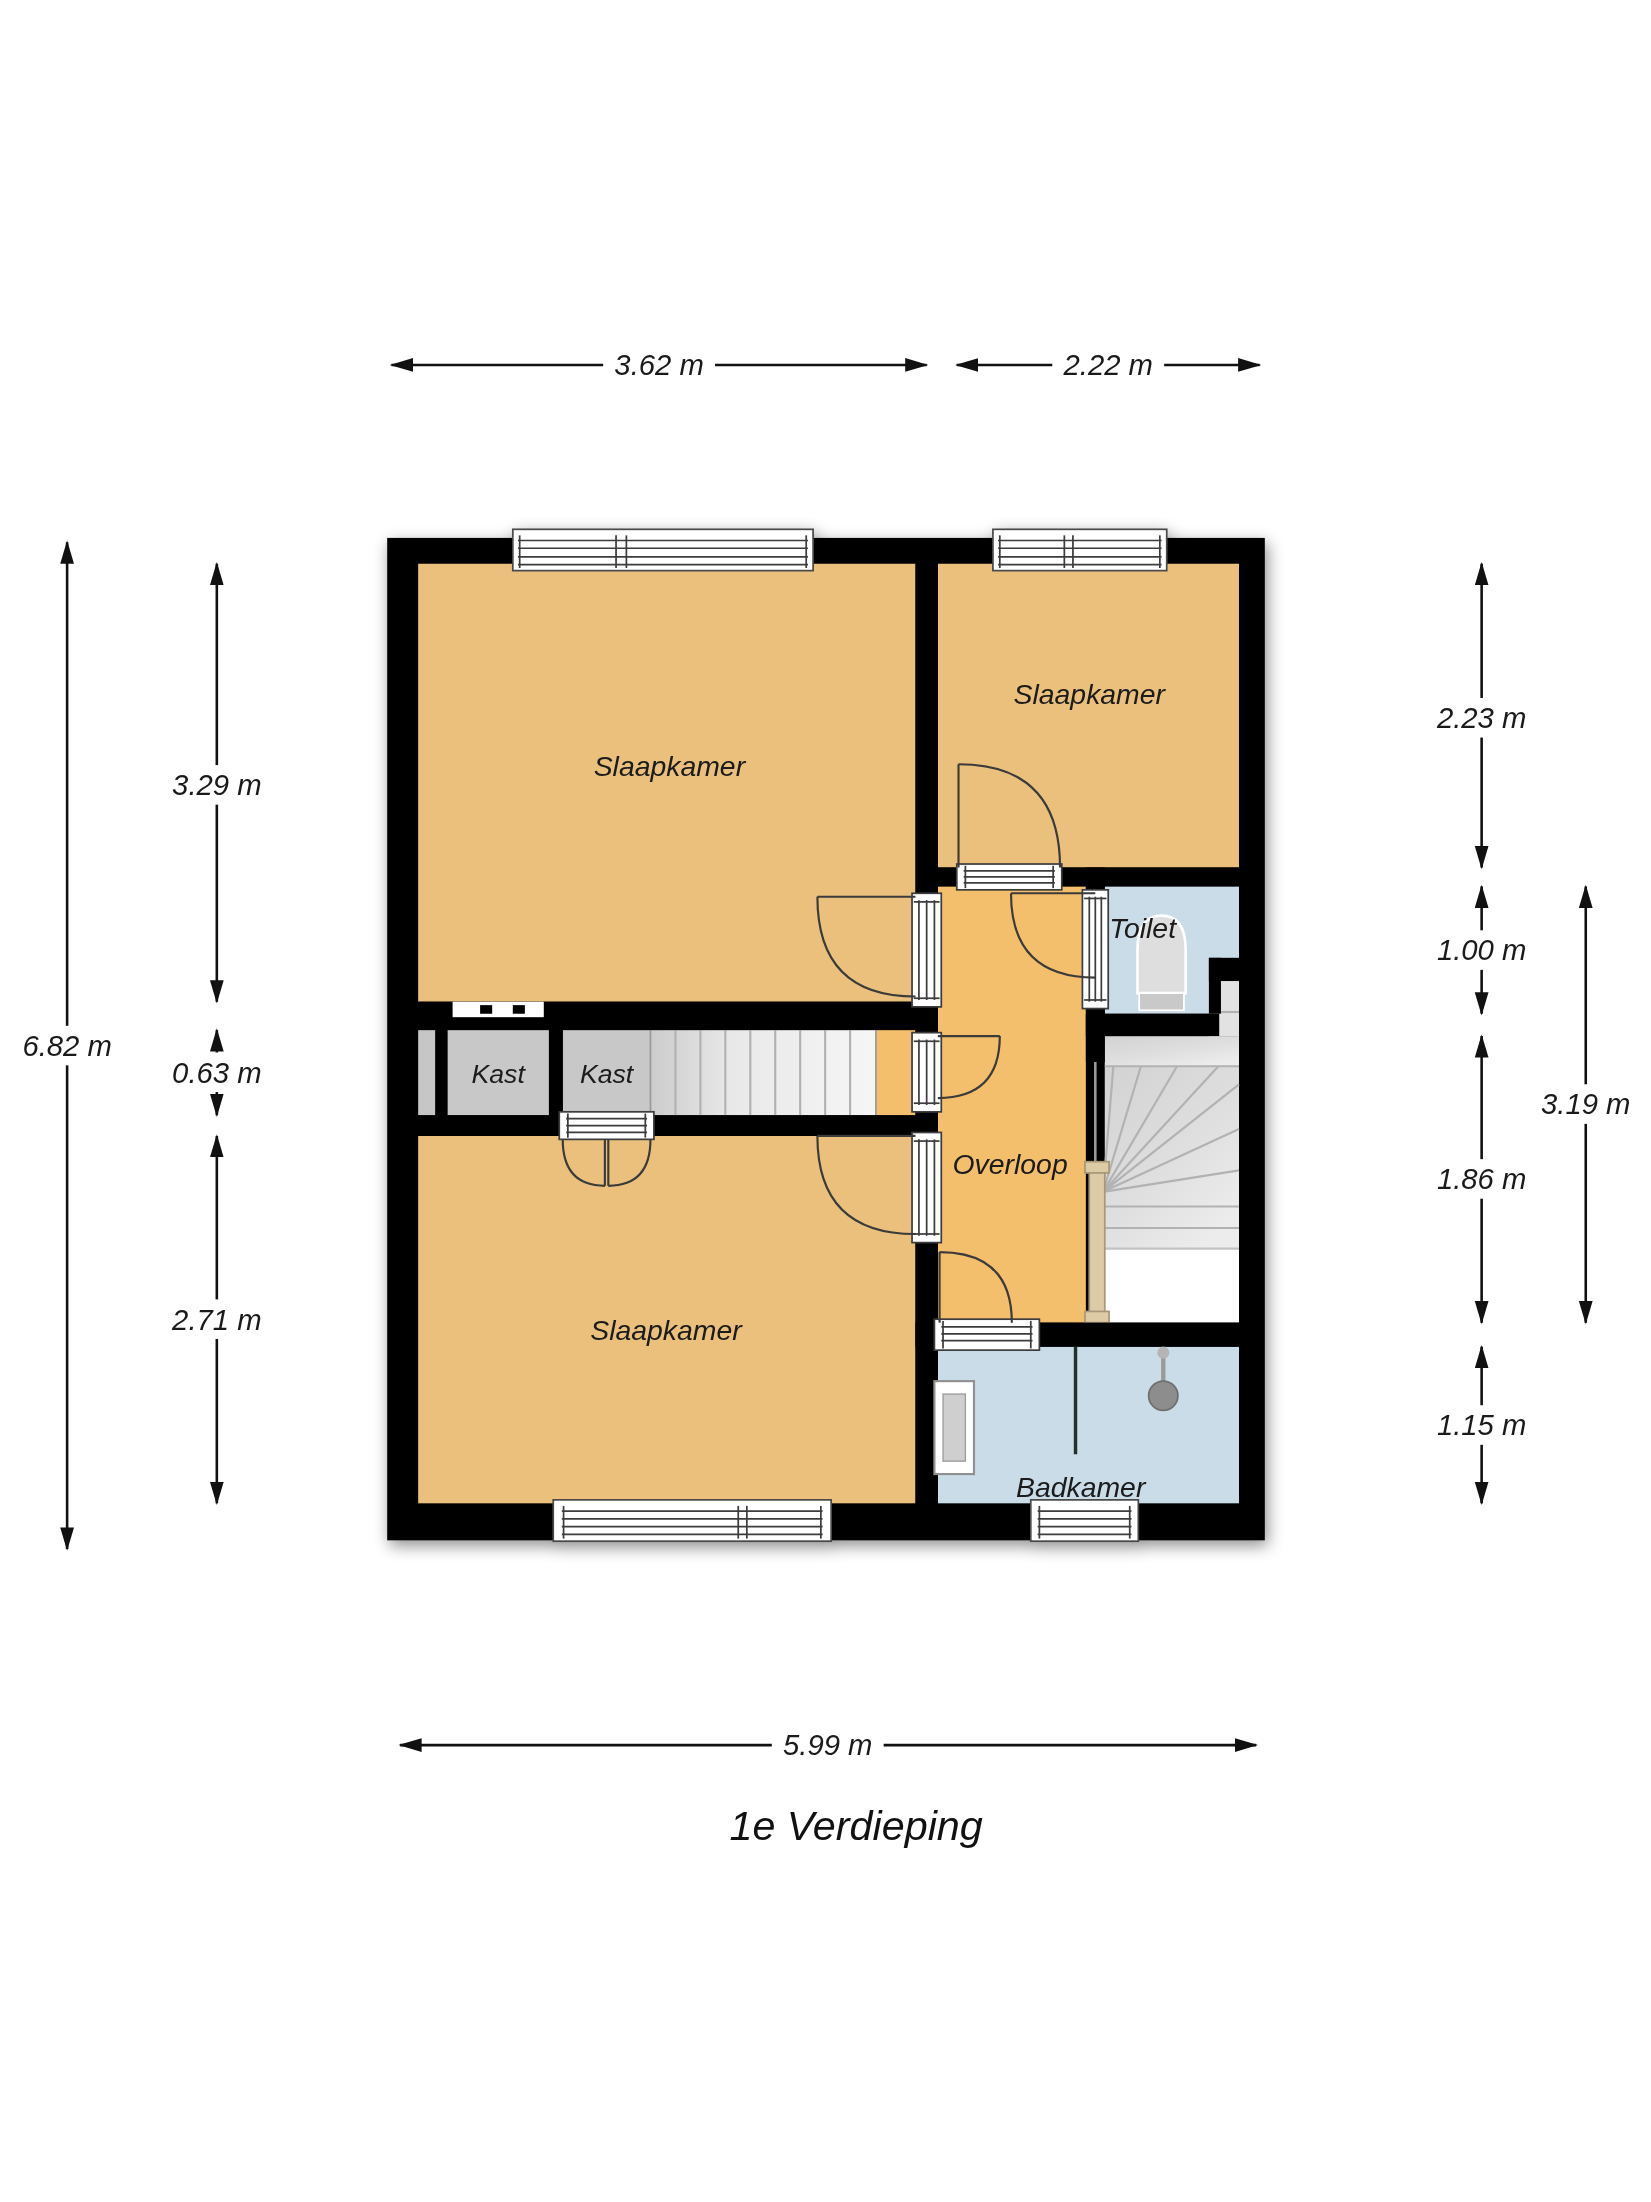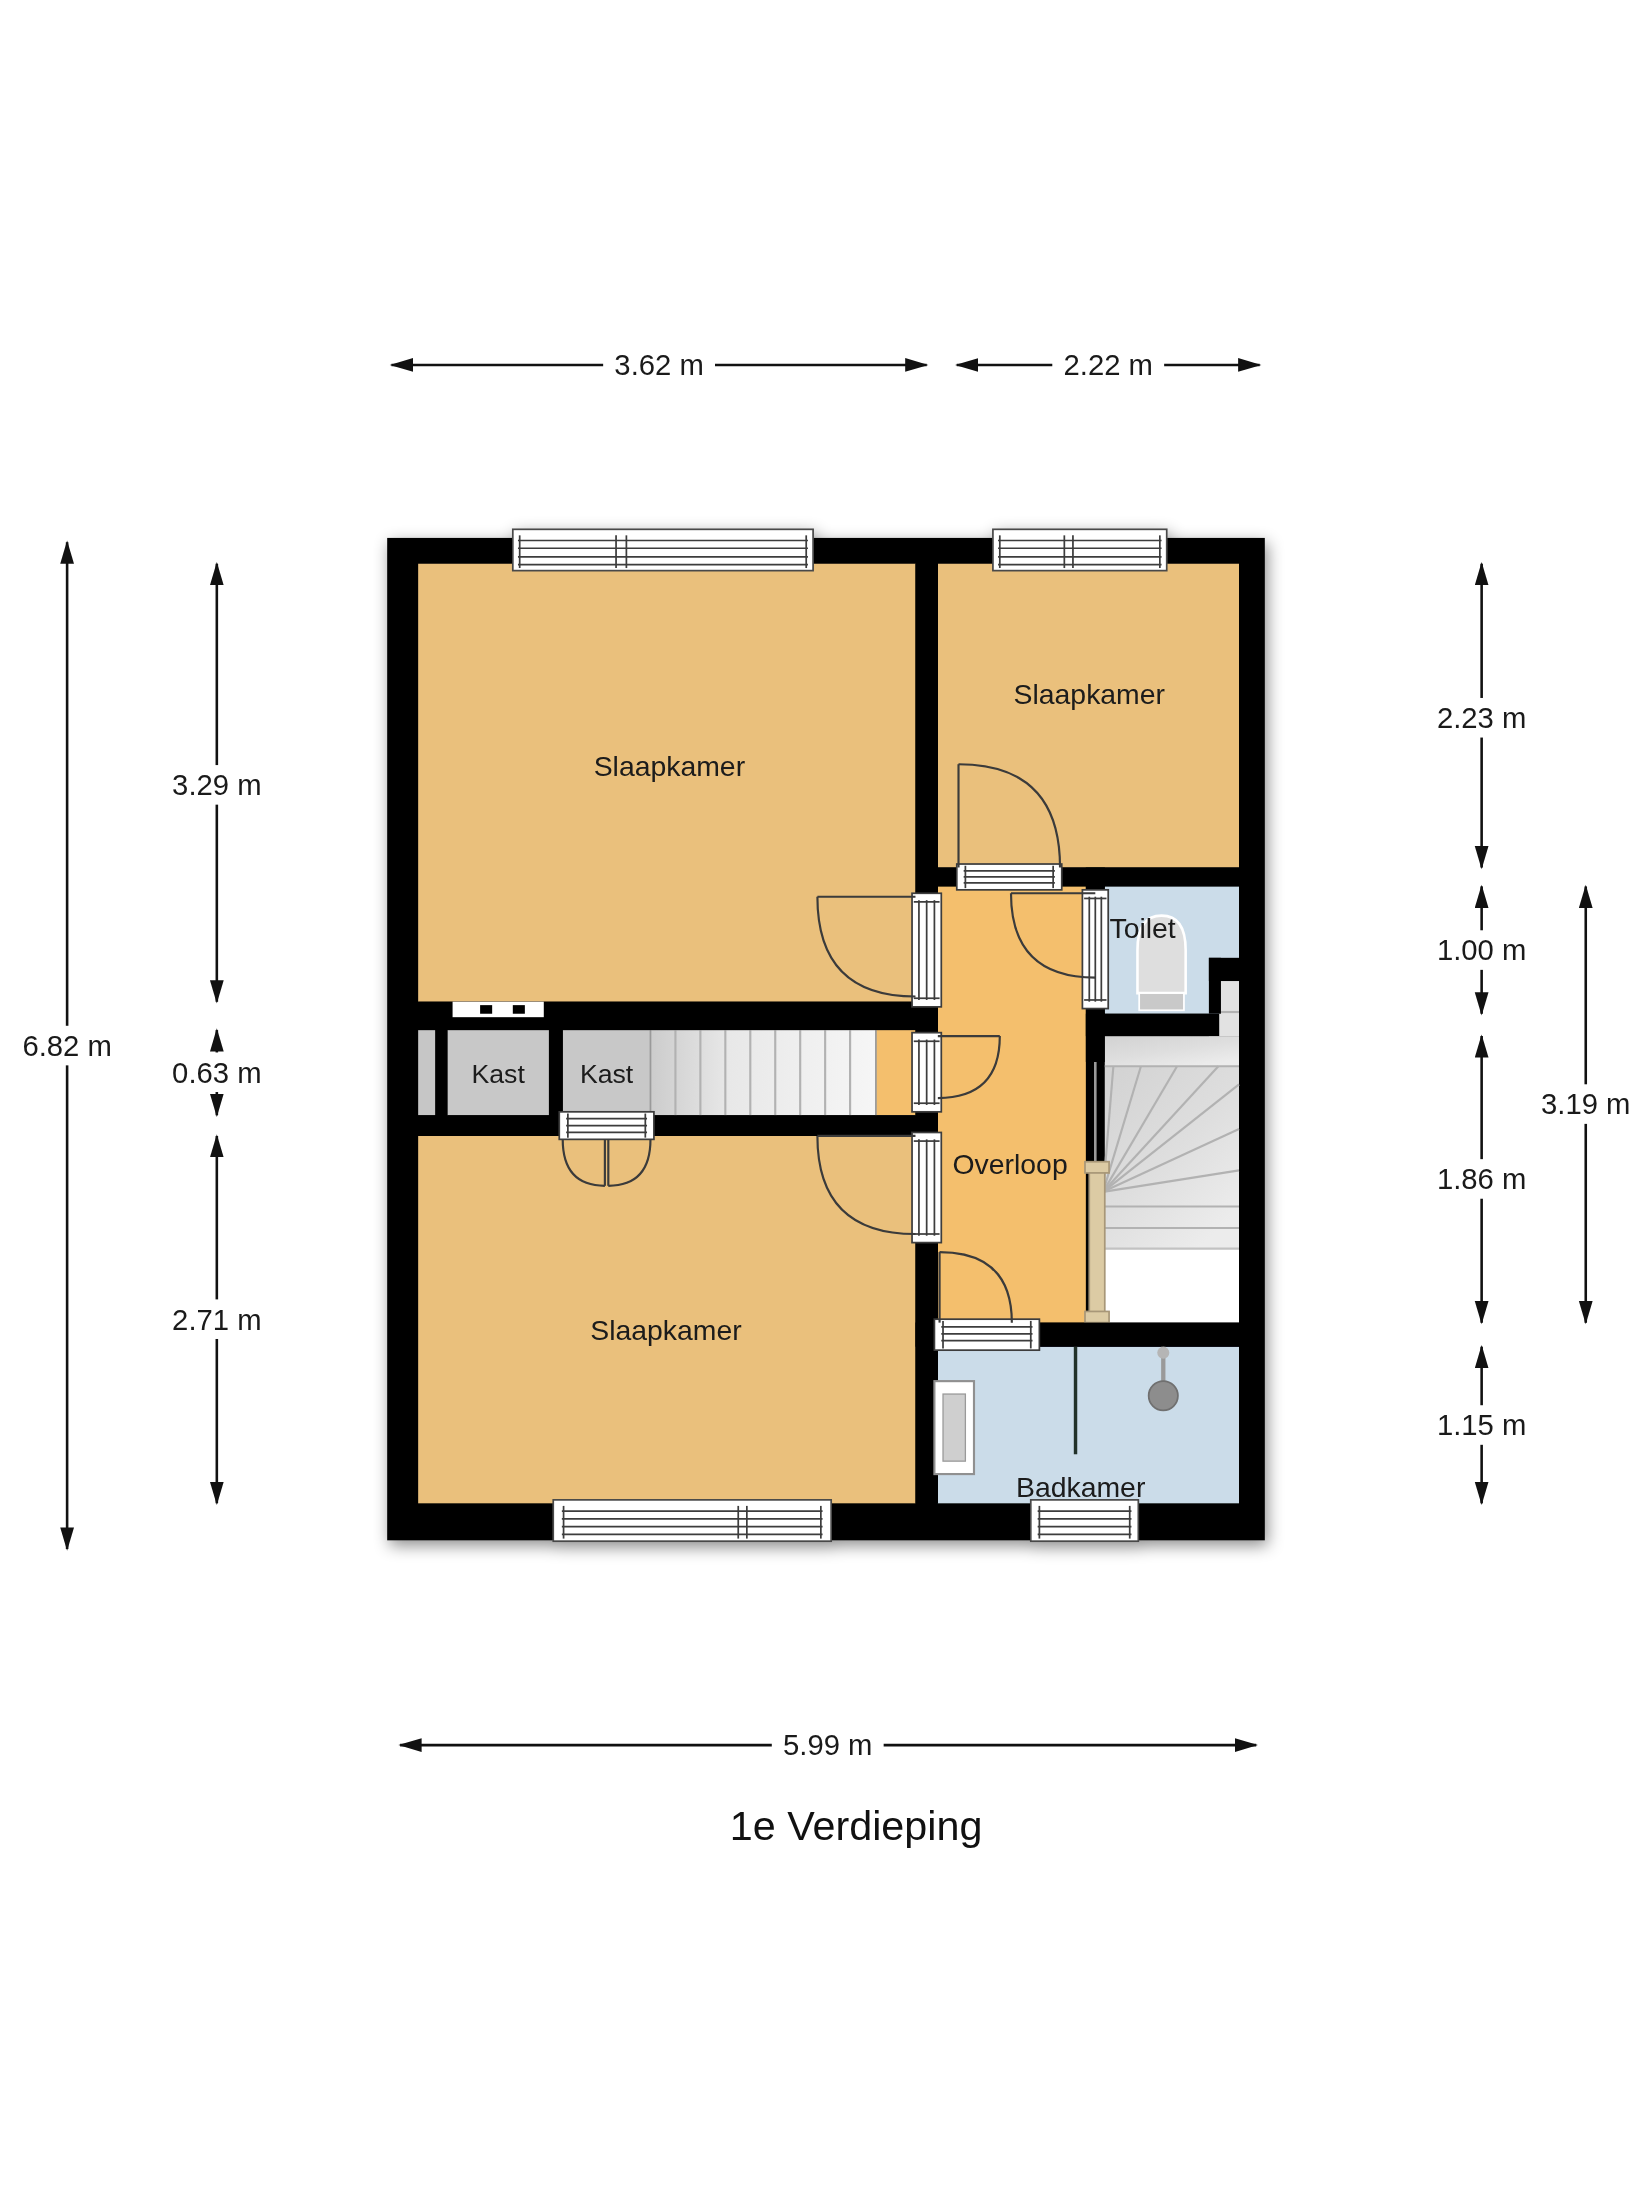--- a/index.html
+++ b/index.html
@@ -1,16 +1,16 @@
 <!DOCTYPE html>
 <html style="font-size:13.8px"><head>
 <meta charset="utf-8">
 <style>
   html,body{margin:0;padding:0;background:#ffffff;}
-  .page{width:1652px;height:2203px;position:relative;background:#ffffff;overflow:hidden;}
+  .page{width:1652px;height:2203px;position:relative;background:#ffffff;overflow:hidden;font-style:italic;}
   svg{display:block;}
   text{font-family:"Liberation Sans","DejaVu Sans",sans-serif;fill:#1a1a1a;}
   .room-label{font-size:33px;}
   .closet-label{font-size:31px;}
   .dim-label{font-size:34px;}
   .title-label{font-size:48px;fill:#111;}
   .dim-line{stroke:#111;stroke-width:3;fill:none;}
   .arc{stroke:#3a3a3a;stroke-width:2.5;fill:none;}
   .leaf{stroke:#3a3a3a;stroke-width:2.5;}
   .frame-stripe{stroke:#3c3c3c;stroke-width:2;}

